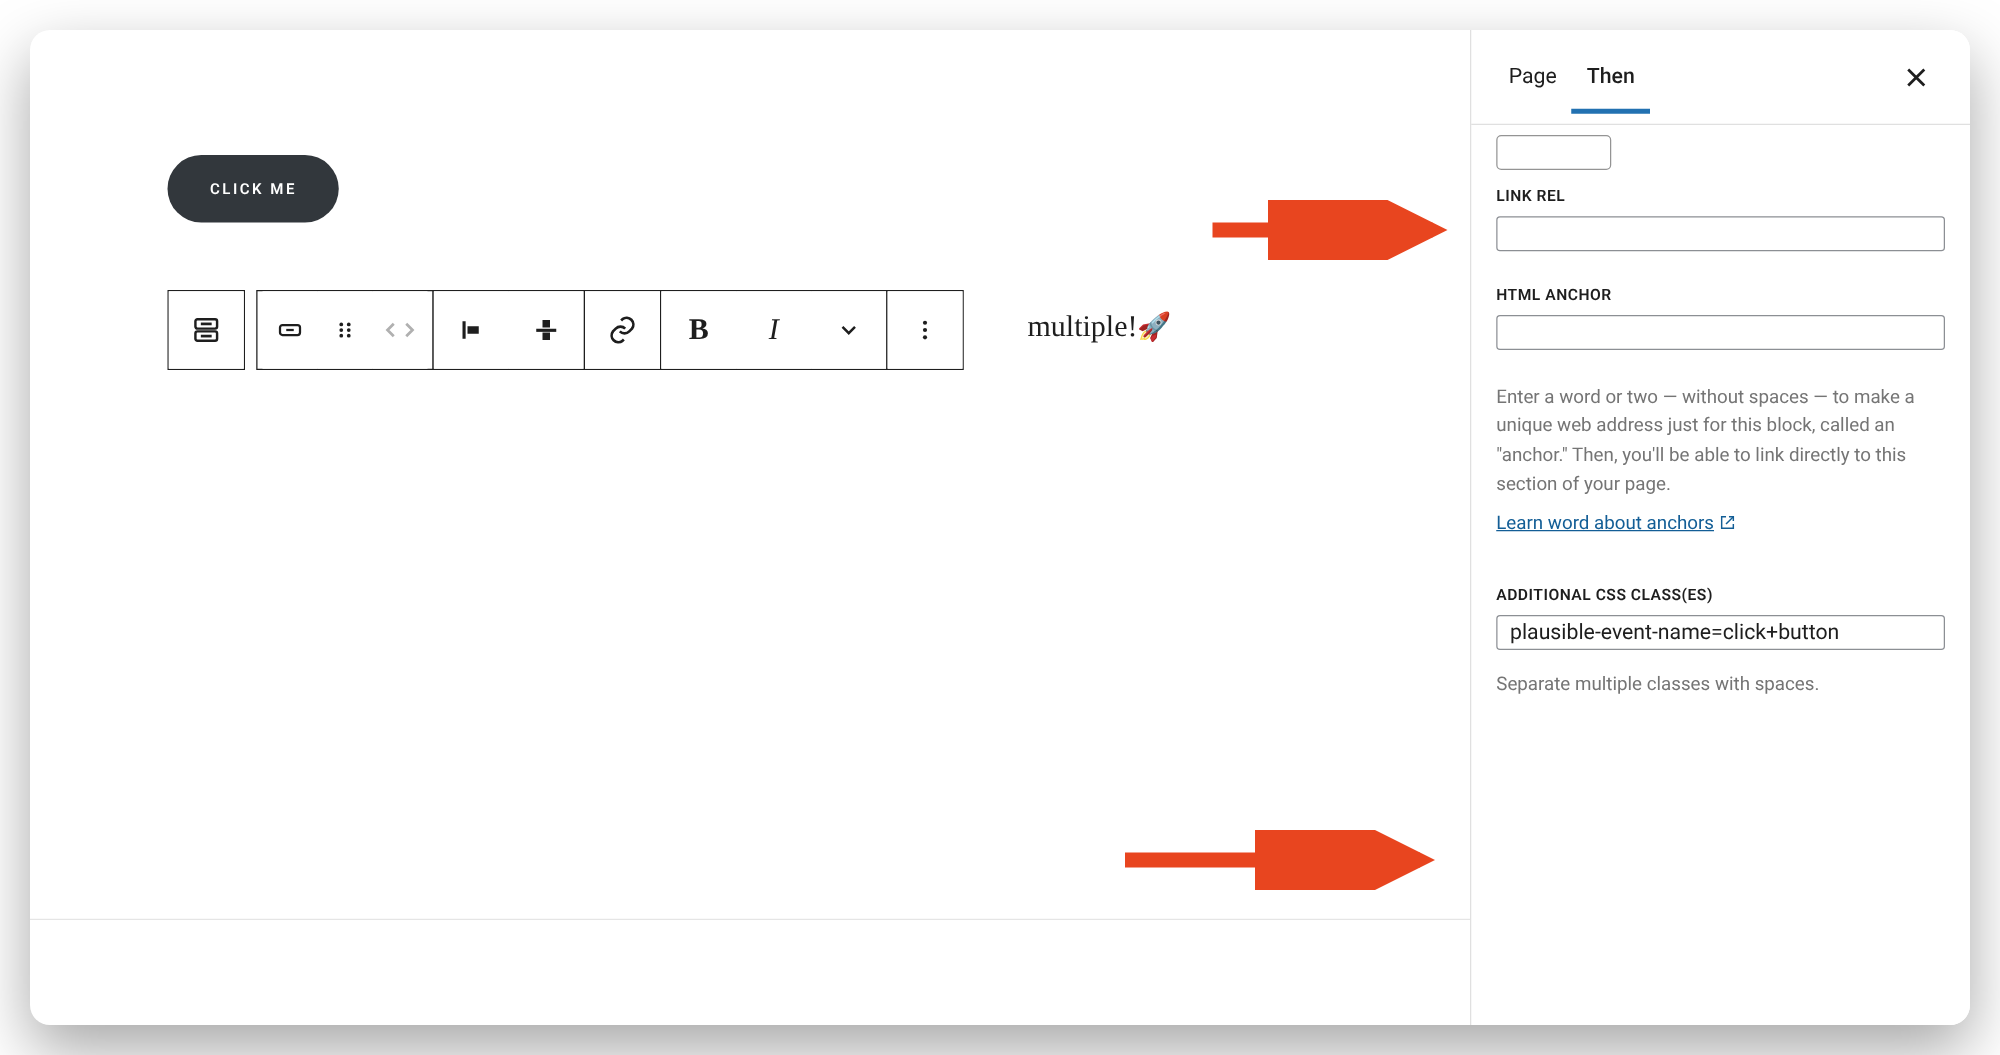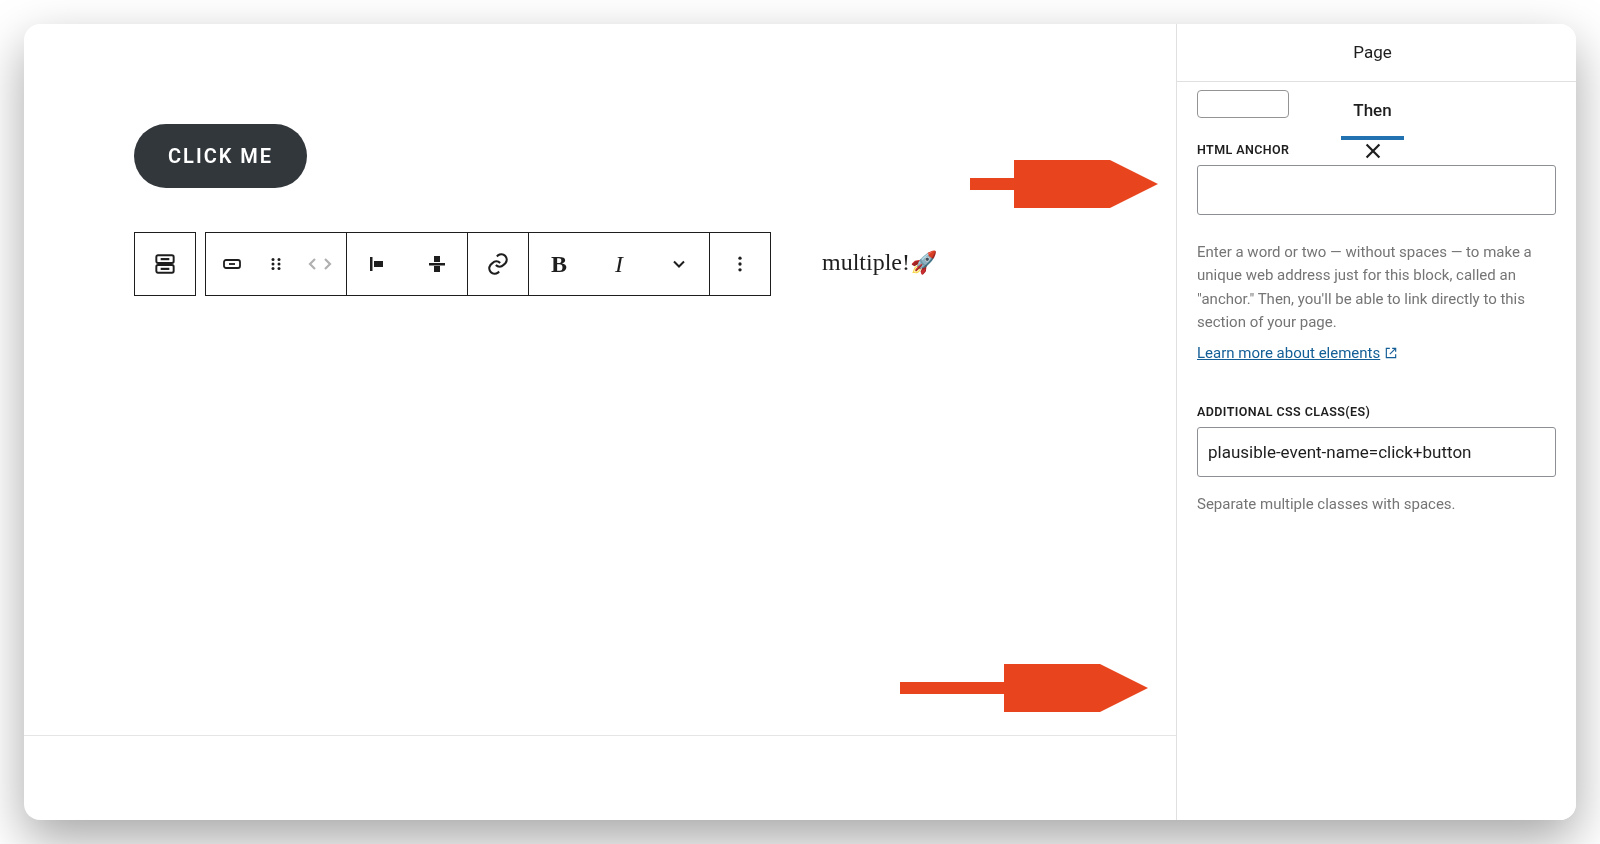--- a/index.html
+++ b/index.html
@@ -80,21 +80,21 @@
 
   
   .cta {
     display:inline-block;
     margin-top: 100px;
     margin-left: 0;
     background: #32373c;
     color:#fff;
     font-weight:600;
     letter-spacing:2px;
-    font-size:20px;
+    font-size:12px;
     padding:20px 34px;
     border-radius: 38px;
     text-transform:uppercase;
   }
   .editor-bottom-line {
     position:absolute;
     left:0; right:0; bottom:84px;
     height:1px; background:#e5e5e5;
   }
 
@@ -103,24 +103,23 @@
     width: 400px;
     border-left:1px solid #e0e0e0;
     display:flex;
     flex-direction:column;
     background:#fff;
     font-size:15px;
   }
   .sidebar-tabs {
     display:flex;
     align-items:center;
-    height:58px;
+    height:76px;
     border-bottom:1px solid #e0e0e0;
     padding: 0 26px 0 18px;
-    flex-direction: column;
   }
   .tab {
     padding: 18px 12px 16px;
     font-size:17px;
     color:#1e1e1e;
     cursor:pointer;
     border-bottom: 4px solid transparent;
     font-weight:400;
   }
   .tab.active {
@@ -168,21 +167,21 @@
   .field-label {
     font-size:12.5px;
     font-weight:600;
     letter-spacing:0.4px;
     color:#1e1e1e;
     text-transform:uppercase;
     margin-bottom:8px;
   }
   .field-input {
     width:100%;
-    height:50px;
+    height:28px;
     border:1px solid #8c8f94;
     border-radius:3px;
     padding: 6px 10px;
     font-size:17px;
     font-family: inherit;
     color:#1e1e1e;
     background:#fff;
   }
   .helper {
     color:#757575;
@@ -342,27 +341,31 @@
             <line x1="5" y1="5" x2="19" y2="19"></line>
             <line x1="19" y1="5" x2="5" y2="19"></line>
           </svg>
       </div>
     </div>
 
     <div class="sidebar-body">
       <div class="tiny-frag"></div>
 
 
+      <div class="field-block">
+        <div class="field-label">LINK REL</div>
+        <input class="field-input" value="" style="">
+      </div>
 
       <div class="field-block" style="margin-top:10px">
         <div class="field-label">HTML ANCHOR</div>
         <input class="field-input" value="" style="">
         <div class="helper">Enter a word or two — without spaces — to make a unique web address just for this block, called an "anchor." Then, you'll be able to link directly to this section of your page.</div>
         <a class="learn-link">
-          <span>Learn more about elements</span>
+          <span>Learn word about anchors</span>
           <svg width="14" height="14" viewBox="0 0 24 24" fill="none" stroke="#135e96" stroke-width="2">
             <path d="M14 4h6v6"></path>
               <path d="M20 4L10 14"></path>
               <path d="M20 14v6H4V4h6"></path>
           </svg>
         </a>
       </div>
 
       <div class="field-block" style="margin-top:24px">
         <div class="field-label">ADDITIONAL CSS CLASS(ES)</div>

